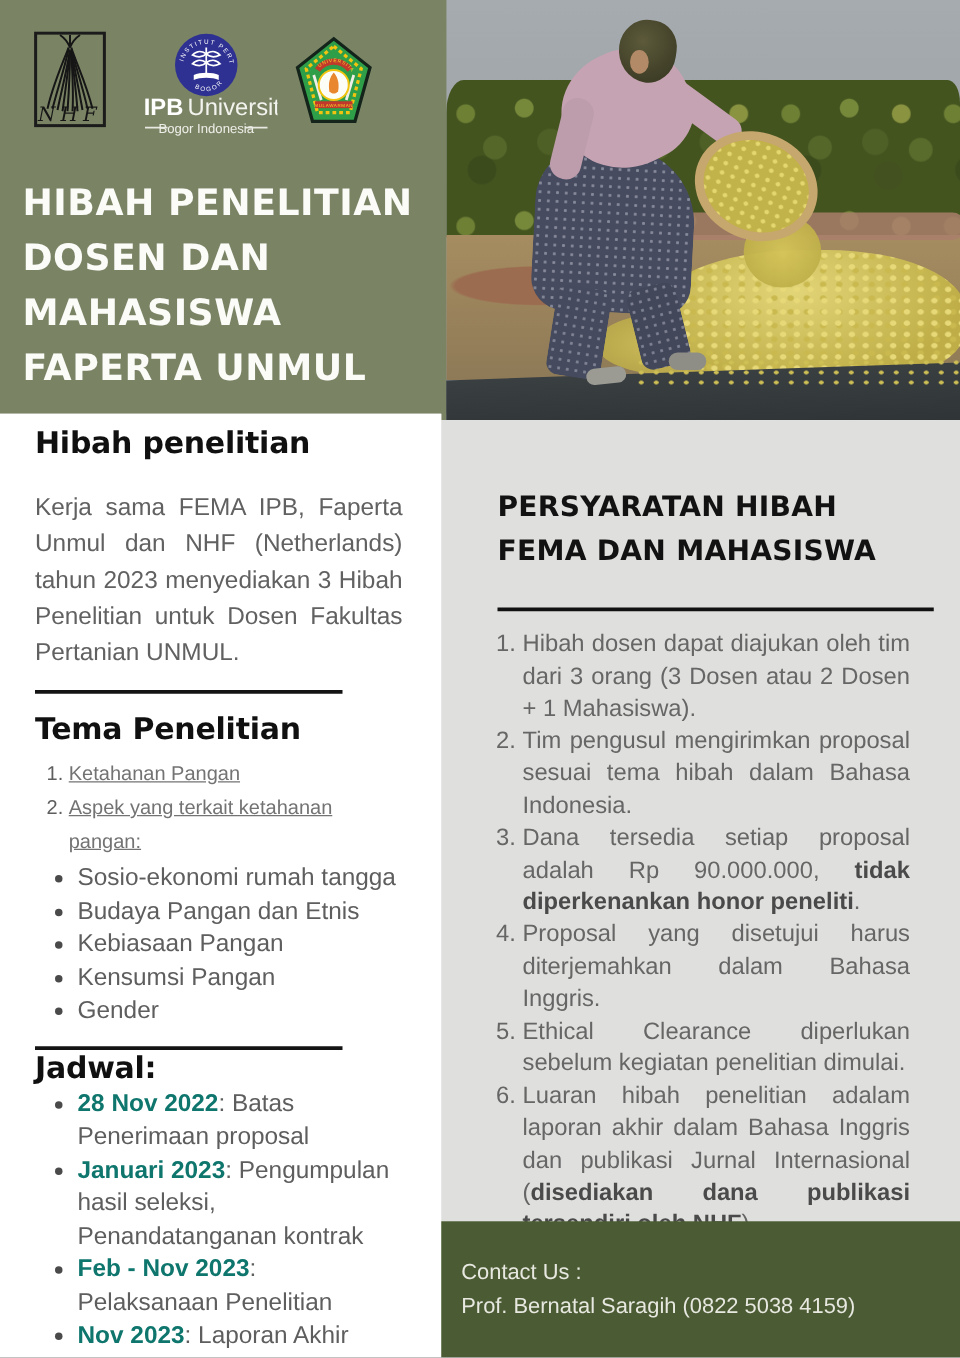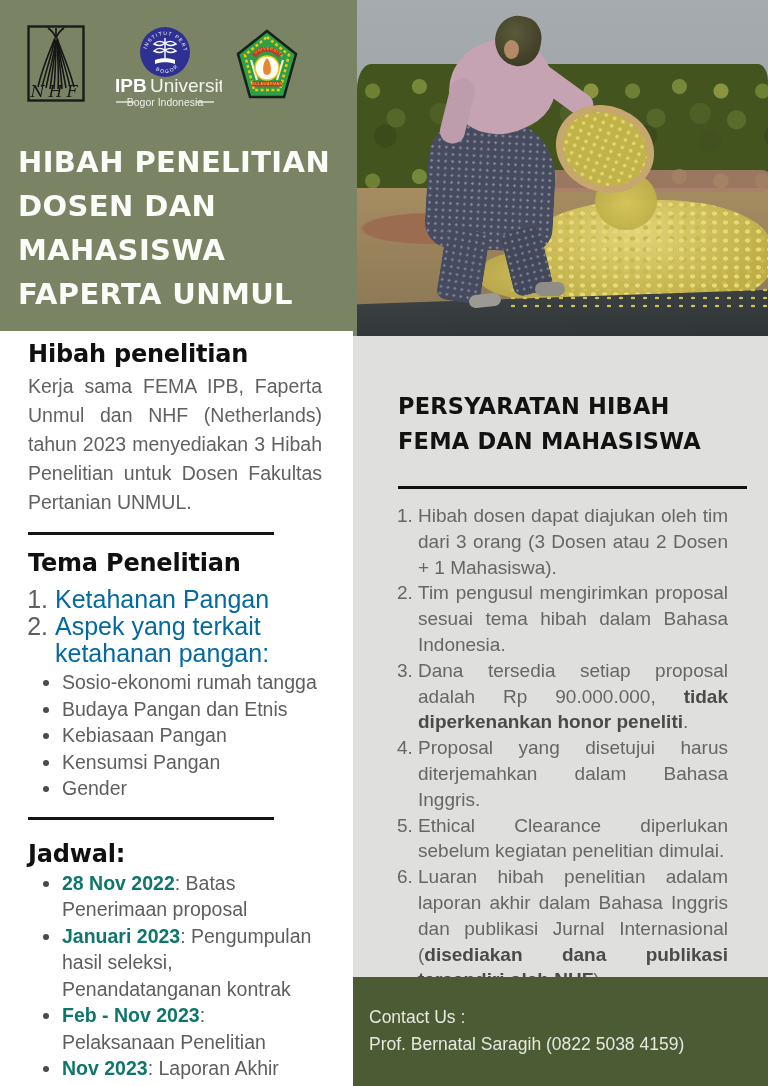--- a/index.html
+++ b/index.html
@@ -81,23 +81,23 @@
       background-image:radial-gradient(#e4d76f 0 1.6px, transparent 2.2px);background-size:9px 8px;}
   .p-spill{left:238px;top:172px;width:62px;height:58px;border-radius:50%;
       background:radial-gradient(#d4c458,#b8a844);opacity:.95;}
 
   
   .left-col{position:absolute;left:0;top:331px;width:353px;height:755px;background:#fff;
             padding:9px 31px 0 28px;box-sizing:border-box;color:#5e5e5e;}
   h2.sec{font-family:"DejaVu Sans",sans-serif;font-weight:bold;font-size:24px;
          color:#101010;margin:0;letter-spacing:-.2px;}
   .intro{font-size:19.5px;line-height:29px;color:#616161;text-align:justify;text-align-last:left;
-         margin:4px 0 0 0;}
+         margin:24px 0 0 0;}
   .rule{border:none;border-top:3px solid #141414;width:246px;margin:15px 0 0 0;}
-  .tema-ol{margin:9px 0 0 0;padding-left:27px;font-size:25px;line-height:27px;color:#0369a1;}
+  .tema-ol{margin:9px 0 0 0;padding-left:27px;font-size:16px;line-height:27px;color:#737373;text-decoration:underline;}
   .tema-ol li::marker{color:#5e5e5e;}
   ul.dots{list-style:disc;margin:2px 0 0 0;padding-left:34px;font-size:19.5px;
           line-height:26.5px;color:#5e5e5e;}
   ul.dots li::marker{color:#4a4a4a;}
   .jadwal{margin-top:10px;}
   .jadwal .d{font-weight:bold;color:#0f766e;}
 
   
   .right-col{position:absolute;left:353px;top:336px;width:415px;height:641px;background:#dfdfdd;
              padding:53px 20px 0 45px;box-sizing:border-box;}
@@ -233,21 +233,21 @@
     </ol>
     <ul class="dots">
       <li>Sosio-ekonomi rumah tangga</li>
       <li>Budaya Pangan dan Etnis</li>
       <li>Kebiasaan Pangan</li>
       <li>Kensumsi Pangan</li>
       <li>Gender</li>
     </ul>
     <hr class="rule">
 
-    <h2 class="sec" style="margin-top:20px">Jadwal:</h2>
+    <h2 class="sec" style="margin-top:0">Jadwal:</h2>
     <ul class="dots jadwal">
       <li><span class="d">28 Nov 2022</span><span>: Batas Penerimaan proposal</span></li>
       <li><span class="d">Januari 2023</span><span>: Pengumpulan hasil seleksi, Penandatanganan kontrak</span></li>
       <li><span class="d">Feb -  Nov 2023</span><span>: Pelaksanaan Penelitian</span></li>
       <li><span class="d">Nov 2023</span><span>: Laporan Akhir penelitian</span></li>
     </ul>
   </div>
 
   <div class="right-col">
     <div class="r-head">

